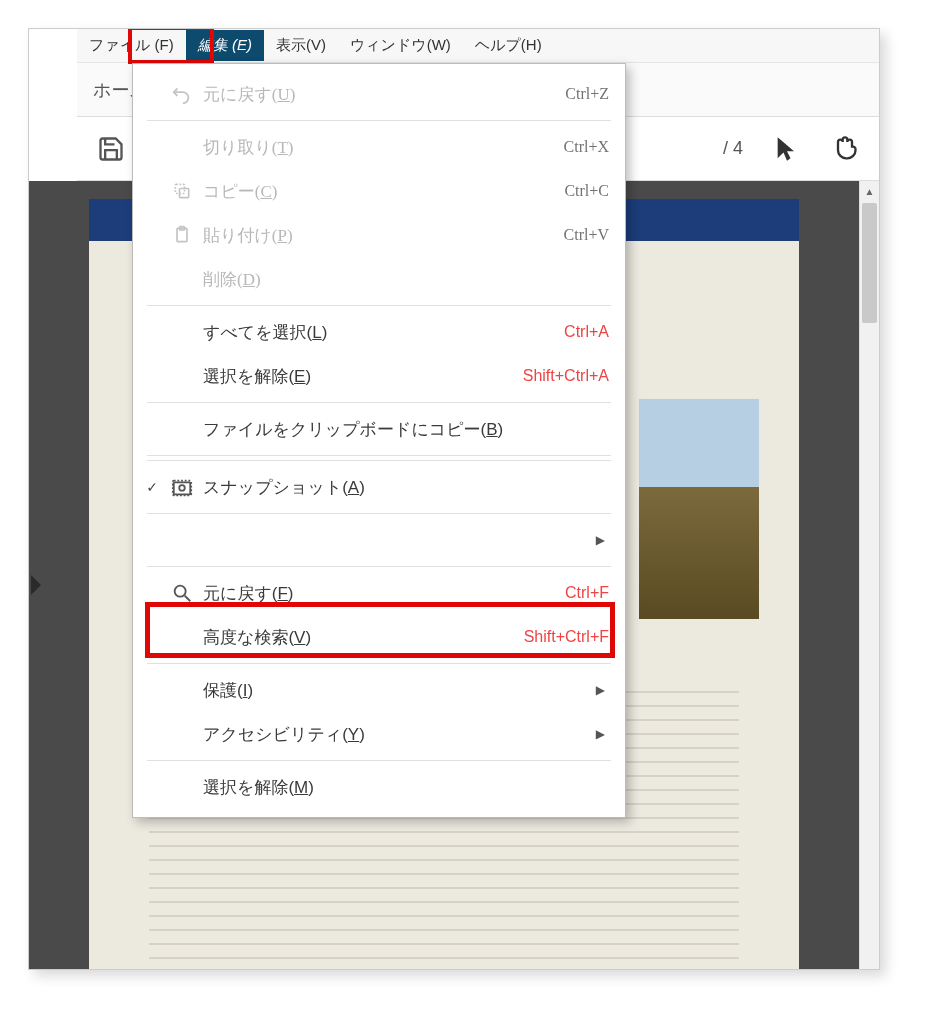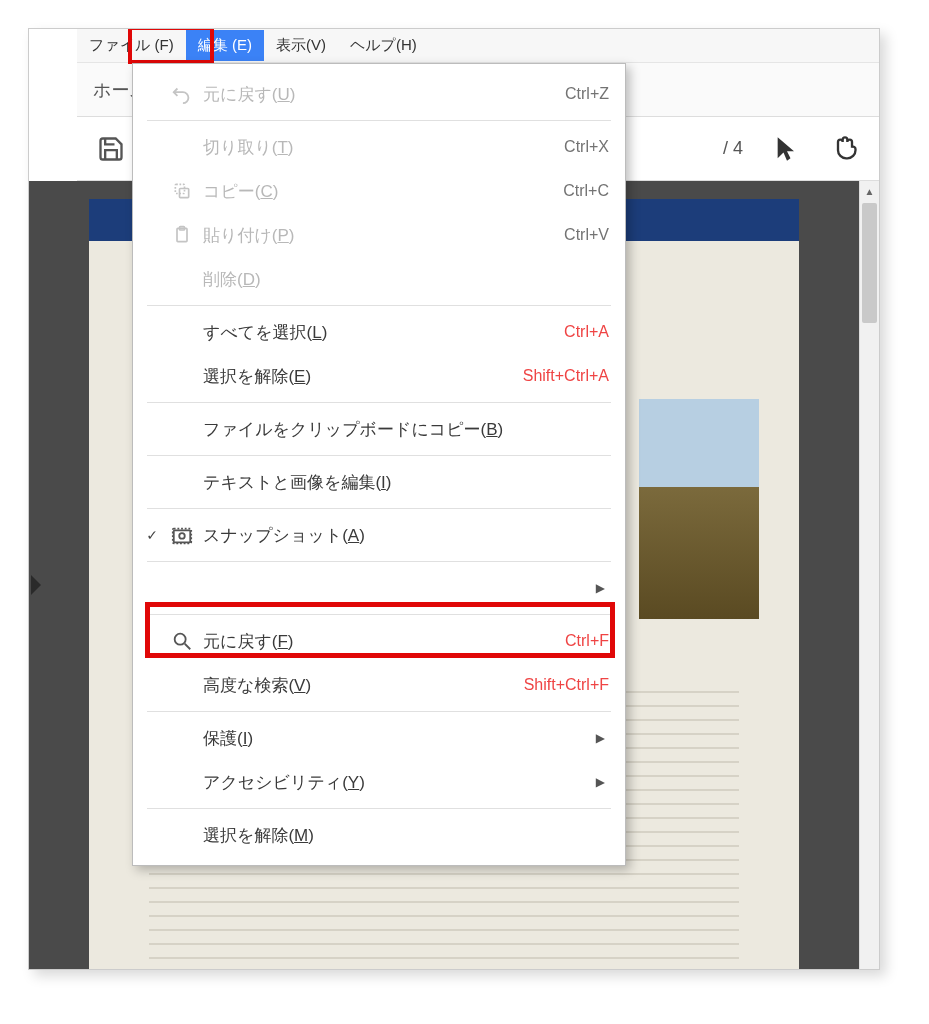--- a/index.html
+++ b/index.html
@@ -26,22 +26,23 @@
   align-items: center;
   font-size: 15px;
   color: #333;
   border-bottom: 1px solid #e5e5e5;
 }
 .menubar .m-item {
   padding: 6px 12px;
   cursor: default;
 }
 .menubar .m-item.active {
-  background: #3b82f6;
+  background: #0c4a6e;
   color: #fff;
+  font-style: italic;
 }
 .m-highlight {
   position: absolute;
   border: 4px solid #e00707;
   pointer-events: none;
 }
 
 .tabs {
   height: 54px;
   display: flex;
@@ -146,21 +147,21 @@
 }
 .dropdown .row .check {
   width: 18px;
   text-align: center;
   color: #444;
   font-size: 14px;
 }
 .dropdown .row .label { flex: 1; white-space: nowrap; }
 .dropdown .row .shortcut { color: #ef4444; font-size: 16px; }
 .dropdown .row .sub { color: #555; font-size: 12px; margin-left: auto; margin-right: 4px; }
-.dropdown .row.disabled { color: #b8b8b8; }
+.dropdown .row.disabled { color: #b8b8b8; font-family: Liberation Serif, serif; }
 .dropdown .row.disabled .shortcut { color: #737373; }
 .dropdown .row.disabled .iconcell { color: #c4c4c4; }
 .dropdown hr {
   border: none;
   border-top: 1px solid #e0e0e0;
   margin: 4px 14px;
 }
 .snap-highlight {
   position: absolute;
   border: 5px solid #e00707;
@@ -171,20 +172,21 @@
 </style>
 </head>
 <body>
 
 <div class="window">
 
   <div class="menubar">
     <div class="m-item">ファイル (F)</div>
     <div class="m-item active">編集 (E)</div>
     <div class="m-item">表示(V)</div>
+    <div class="m-item">ウィンドウ(W)</div>
     <div class="m-item">ヘルプ(H)</div>
   </div>
   <div class="m-highlight" style="top:-3px; left:99px; width:86px; height:38px;"></div>
 
   <div class="tabs">
     <div>ホーム</div>
   </div>
 
   <div class="toolbar">
     <svg class="tb-save" viewBox="0 0 24 24" fill="none" stroke="#555" stroke-width="2">
@@ -298,25 +300,20 @@
     <hr>
 
     <div class="row">
       <span class="check"></span>
         <span class="iconcell"></span>
       <span class="label"><span>ファイルをクリップボードにコピー</span>(<span class="u">B</span>)</span>
     </div>
 
     <hr>
 
-    <div class="row">
-      <span class="check"></span>
-        <span class="iconcell"></span>
-      <span class="label"><span>テキストと画像を編集</span>(<span class="u">I</span>)</span>
-    </div>
 
     <hr>
 
     <div class="row">
       <span class="check">✓</span>
       <span class="iconcell">
         <svg width="22" height="22" viewBox="0 0 24 24" fill="none" stroke="#555" stroke-width="2">
             <rect x="3" y="7" width="18" height="13" rx="1"></rect>
             <circle cx="12" cy="13" r="3"></circle>
             <rect x="2" y="5" width="20" height="16" rx="1" stroke-dasharray="2 2"></rect>

